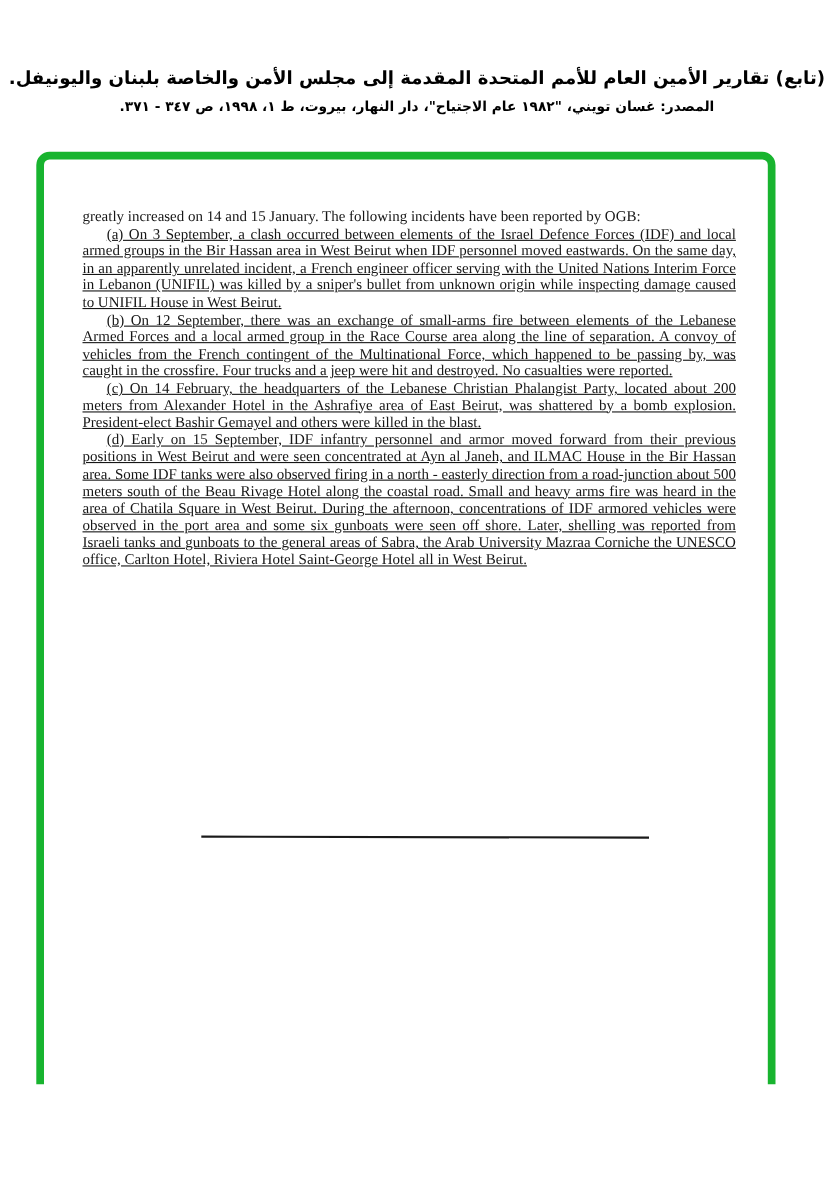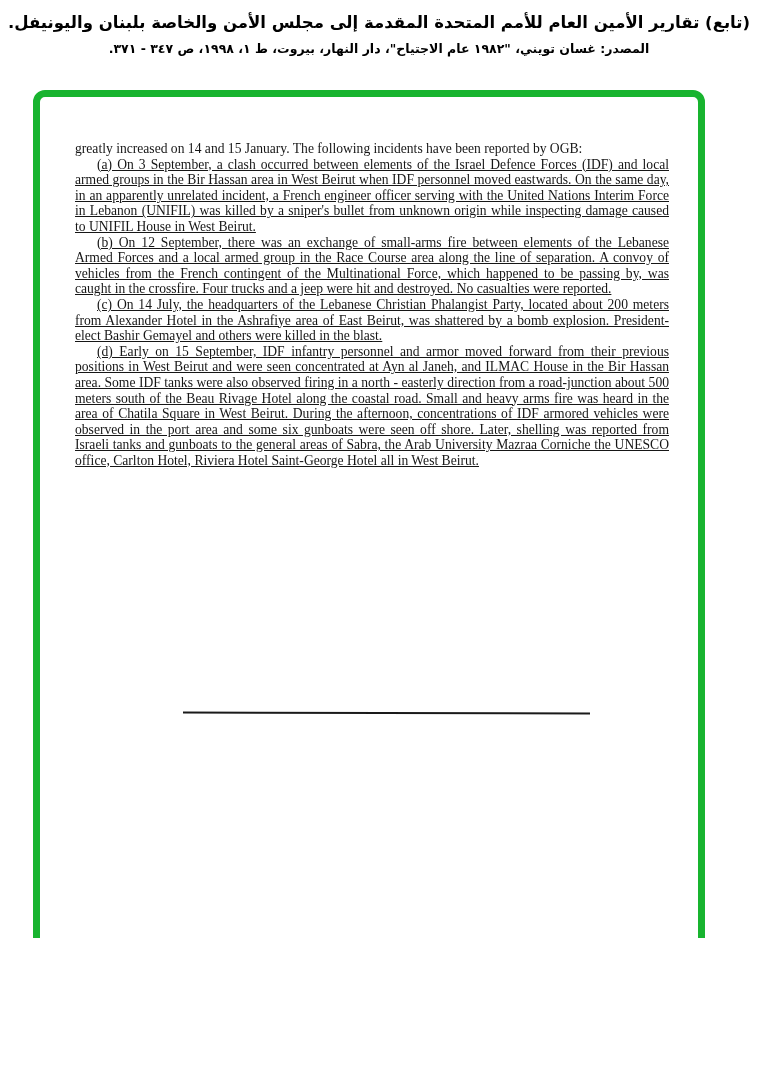--- a/index.html
+++ b/index.html
@@ -8,20 +8,21 @@
     background: #ffffff;
   }
   .page {
     position: relative;
     width: 758px;
     height: 938px;
     background: #ffffff;
     overflow: hidden;
     font-family: "Liberation Serif", serif;
     color: #111111;
+    margin-top: 48px;
   }
   .arabic-header {
     position: absolute;
     top: 10px;
     left: 0;
     right: 0;
     direction: rtl;
     text-align: center;
     color: #000000;
     font-family: "DejaVu Sans", sans-serif;
@@ -97,21 +98,21 @@
     <div class="arabic-line1">(تابع) تقارير الأمين العام للأمم المتحدة المقدمة إلى مجلس الأمن والخاصة بلبنان واليونيفل.</div>
     <div class="arabic-line2">المصدر: غسان تويني، "١٩٨٢ عام الاجتياح"، دار النهار، بيروت، ط ١، ١٩٩٨، ص ٣٤٧ - ٣٧١.</div>
   </div>
 
   <div class="green-box"></div>
 
   <div class="text-block">
     <p>greatly increased on 14 and 15 January. The following incidents have been reported by OGB:</p>
     <p class="indent">(a) On 3 September, a clash occurred between elements of the Israel Defence Forces (IDF) and local armed groups in the Bir Hassan area in West Beirut when IDF personnel moved eastwards. On the same day, in an apparently unrelated incident, a French engineer officer serving with the United Nations Interim Force in Lebanon (UNIFIL) was killed by a sniper's bullet from unknown origin while inspecting damage caused to UNIFIL House in West Beirut.</p>
     <p class="indent">(b) On 12 September, there was an exchange of small-arms fire between elements of the Lebanese Armed Forces and a local armed group in the Race Course area along the line of separation. A convoy of vehicles from the French contingent of the Multinational Force, which happened to be passing by, was caught in the crossfire. Four trucks and a jeep were hit and destroyed. No casualties were reported.</p>
-    <p class="indent">(c) On 14 July, the headquarters of the Lebanese Christian Phalangist Party, located about 200 meters from Alexander Hotel in the Ashrafiye area of East Beirut, was shattered by a bomb explosion. President-elect Bashir Gemayel and others were killed in the blast.</p>
+    <p class="indent">(c) On 14 February, the headquarters of the Lebanese Christian Phalangist Party, located about 200 meters from Alexander Hotel in the Ashrafiye area of East Beirut, was shattered by a bomb explosion. President-elect Bashir Gemayel and others were killed in the blast.</p>
     <p class="indent">(d) Early on 15 September, IDF infantry personnel and armor moved forward from their previous positions in West Beirut and were seen concentrated at Ayn al Janeh, and ILMAC House in the Bir Hassan area. Some IDF tanks were also observed firing in a north - easterly direction from a road-junction about 500 meters south of the Beau Rivage Hotel along the coastal road. Small and heavy arms fire was heard in the area of Chatila Square in West Beirut. During the afternoon, concentrations of IDF armored vehicles were observed in the port area and some six gunboats were seen off shore. Later, shelling was reported from Israeli tanks and gunboats to the general areas of Sabra, the Arab University Mazraa Corniche the UNESCO office, Carlton Hotel, Riviera Hotel Saint-George Hotel all in West Beirut.</p>
   </div>
 
   <div class="divider"></div>
 
   <div class="page-number">٢٧</div>
 
 </div>
 
 </body></html>

